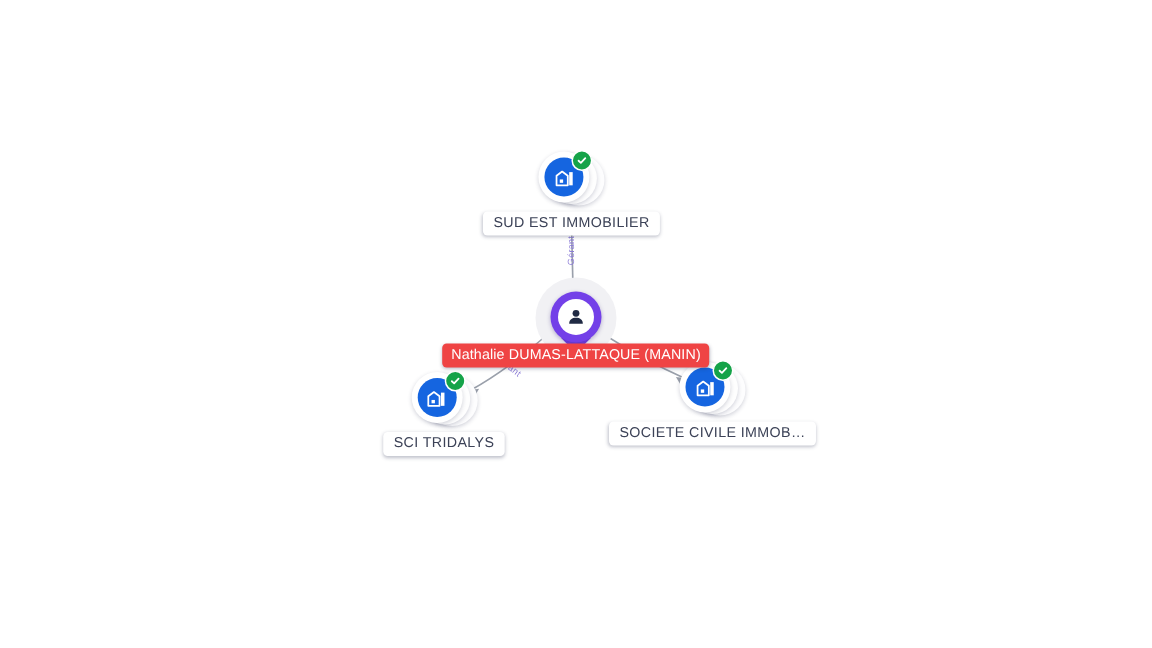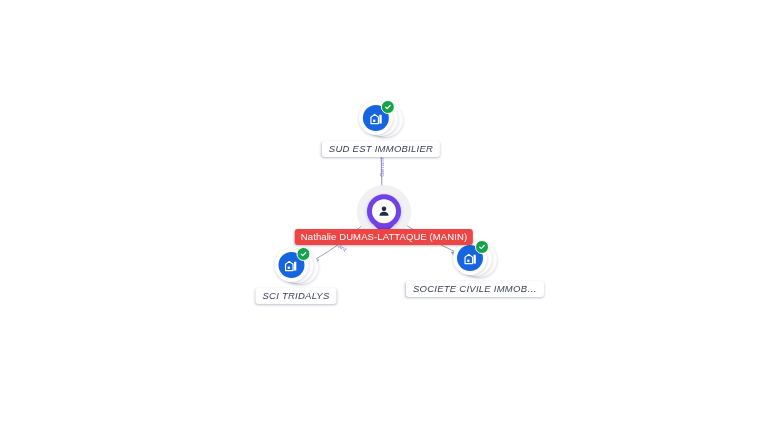--- a/index.html
+++ b/index.html
@@ -104,21 +104,20 @@
     background: #ffffff;
     color: #3c4257;
     font-size: 9.5px;
     letter-spacing: 0.25px;
     line-height: 12px;
     padding: 2px 7px;
     border-radius: 3px;
     white-space: nowrap;
     box-shadow: 0 1px 2.5px rgba(40,45,80,0.30);
     font-family: "Liberation Sans", sans-serif;
-    font-style: italic;
   }
 
   
   .person-node {
     align-items: center;
   }
   .person-halo {
     position: relative;
     width: 54px;
     height: 54px;

